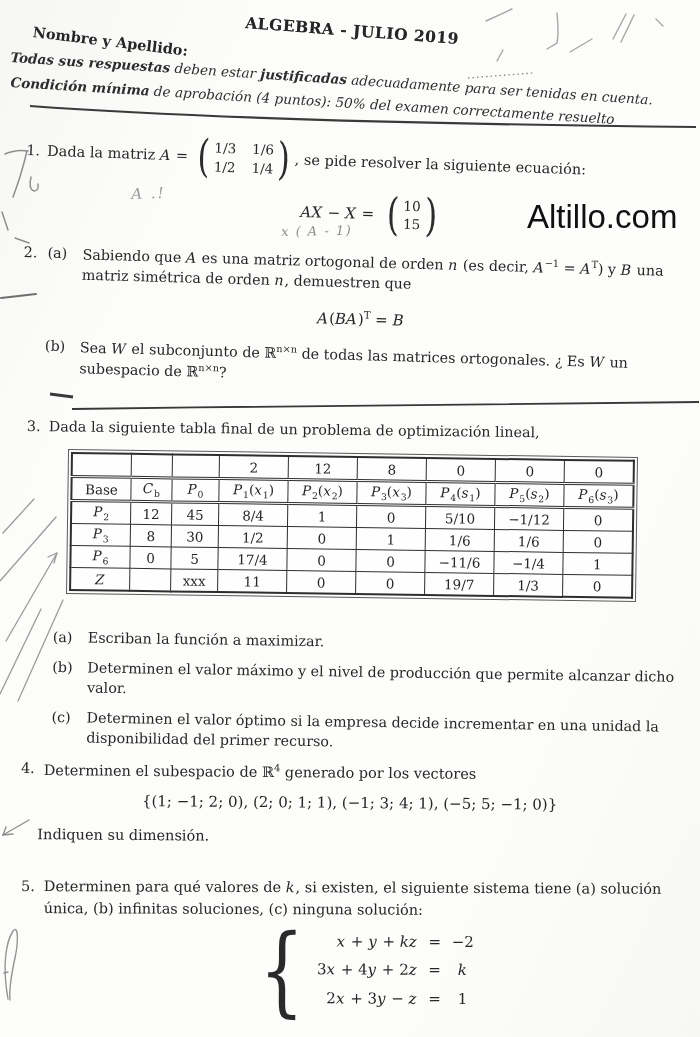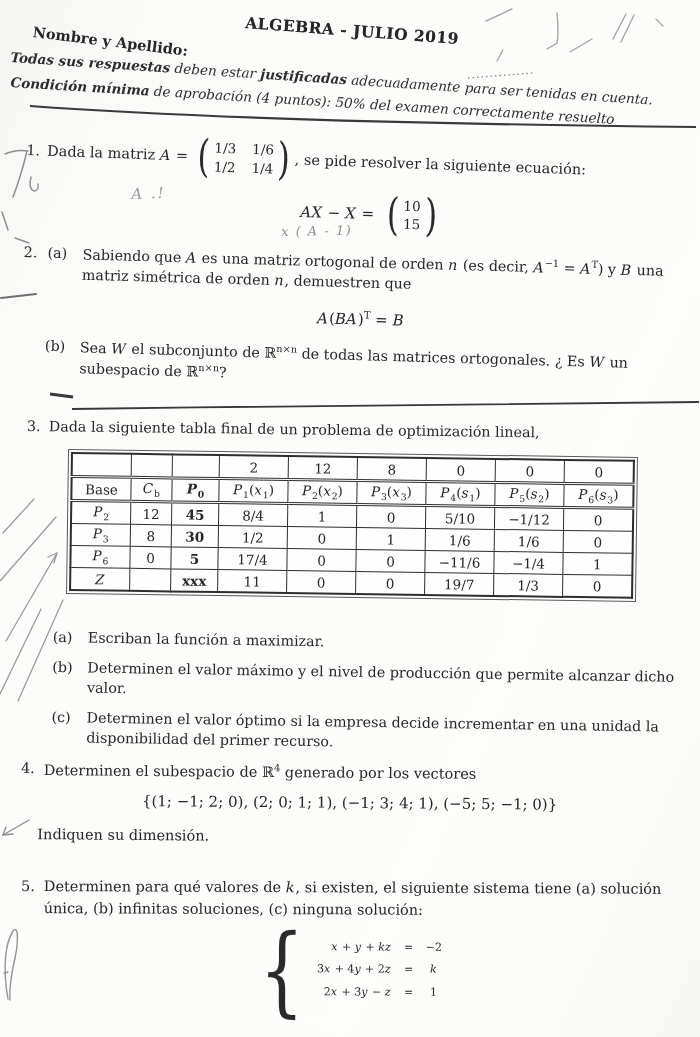--- a/index.html
+++ b/index.html
@@ -54,37 +54,37 @@
   .q3head{left:27px;top:418px;transform:rotate(0.7deg);
     display:flex;gap:8px;white-space:nowrap;font-size:14.3px;}
   .tablewrap{left:71px;top:452px;transform:rotate(0.8deg);}
   table.simplex{border-collapse:collapse;background:#fefefe;
     border:2px solid #2e2e2e;outline:1.5px solid #5a5a5a;outline-offset:2.5px;
     font-size:13.5px;}
   table.simplex td{border:1px solid #2e2e2e;text-align:center;
     padding:1px 5px;height:19px;min-width:34px;}
   table.simplex td:first-child{min-width:48px;}
   table.simplex td:nth-child(2){min-width:30px;}
-  table.simplex td:nth-child(3){min-width:36px;font-weight:bold;}
+  table.simplex td:nth-child(3){min-width:36px;}
   table.simplex td:nth-child(n+4){min-width:58px;}
   table.simplex tr:nth-child(1) td{border-bottom:3px double #2e2e2e;}
   table.simplex tr:nth-child(2) td{border-bottom:3px double #2e2e2e;}
 
   .parts{left:53px;top:627px;transform:rotate(0.9deg);width:632px;
     display:flex;flex-direction:column;gap:10px;font-size:14.3px;line-height:1.4;}
   .q4{left:21px;top:760px;transform:rotate(0.5deg);width:658px;font-size:14.5px;}
   .vectors{text-align:center;margin-top:13px;font-size:15px;}
   .q4outro{margin-top:17px;margin-left:17px;}
   .q5{left:21px;top:876px;transform:rotate(0.25deg);width:652px;
     font-size:14.5px;line-height:1.5;}
   .sys{margin-top:6px;margin-left:230px;display:flex;align-items:center;gap:4px;}
   .brace{font-size:98px;font-weight:400;line-height:86px;color:#2a2a2a;
     transform:scaleX(.72);display:inline-block;}
   .sysrows{display:grid;grid-template-columns:max-content 34px max-content;
-    row-gap:6px;font-size:11px;align-items:baseline;}
+    row-gap:6px;font-size:15px;align-items:baseline;}
   .sysrows .lhs{text-align:right;}
   .sysrows .eq{text-align:center;}
   .sysrows .rhs{text-align:center;}
   sup{font-size:68%;}
   sub{font-size:68%;}
   i{padding-right:1px;}
 </style>
 </head>
 <body>
 
@@ -163,20 +163,21 @@
       <span class="paren">(</span>
       <span class="vgrid">
         <span>10</span>
         <span>15</span>
       </span>
       <span class="paren">)</span>
     </span>
   </div>
   <div class="abs hand hw1">A .!</div>
   <div class="abs hand hw2">x ( A - 1)</div>
+  <div class="abs watermark">Altillo.com</div>
 
   <div class="abs qblock q2">
     <span class="qnum">2.</span>
     <div class="qbody" style="flex:1">
       <div class="part">
         <span class="plabel">(a)</span>
         <div class="ptext">Sabiendo que <i>A</i> es una matriz ortogonal de orden <i>n</i> (es decir, <i>A</i><sup>−1</sup> = <i>A</i><sup>T</sup>) y <i>B</i> una matriz simétrica de orden <i>n</i>, demuestren que</div>
       </div>
       <div class="ceq"><i>A</i>(<i>BA</i>)<sup>T</sup> = <i>B</i></div>
       <div class="part">

